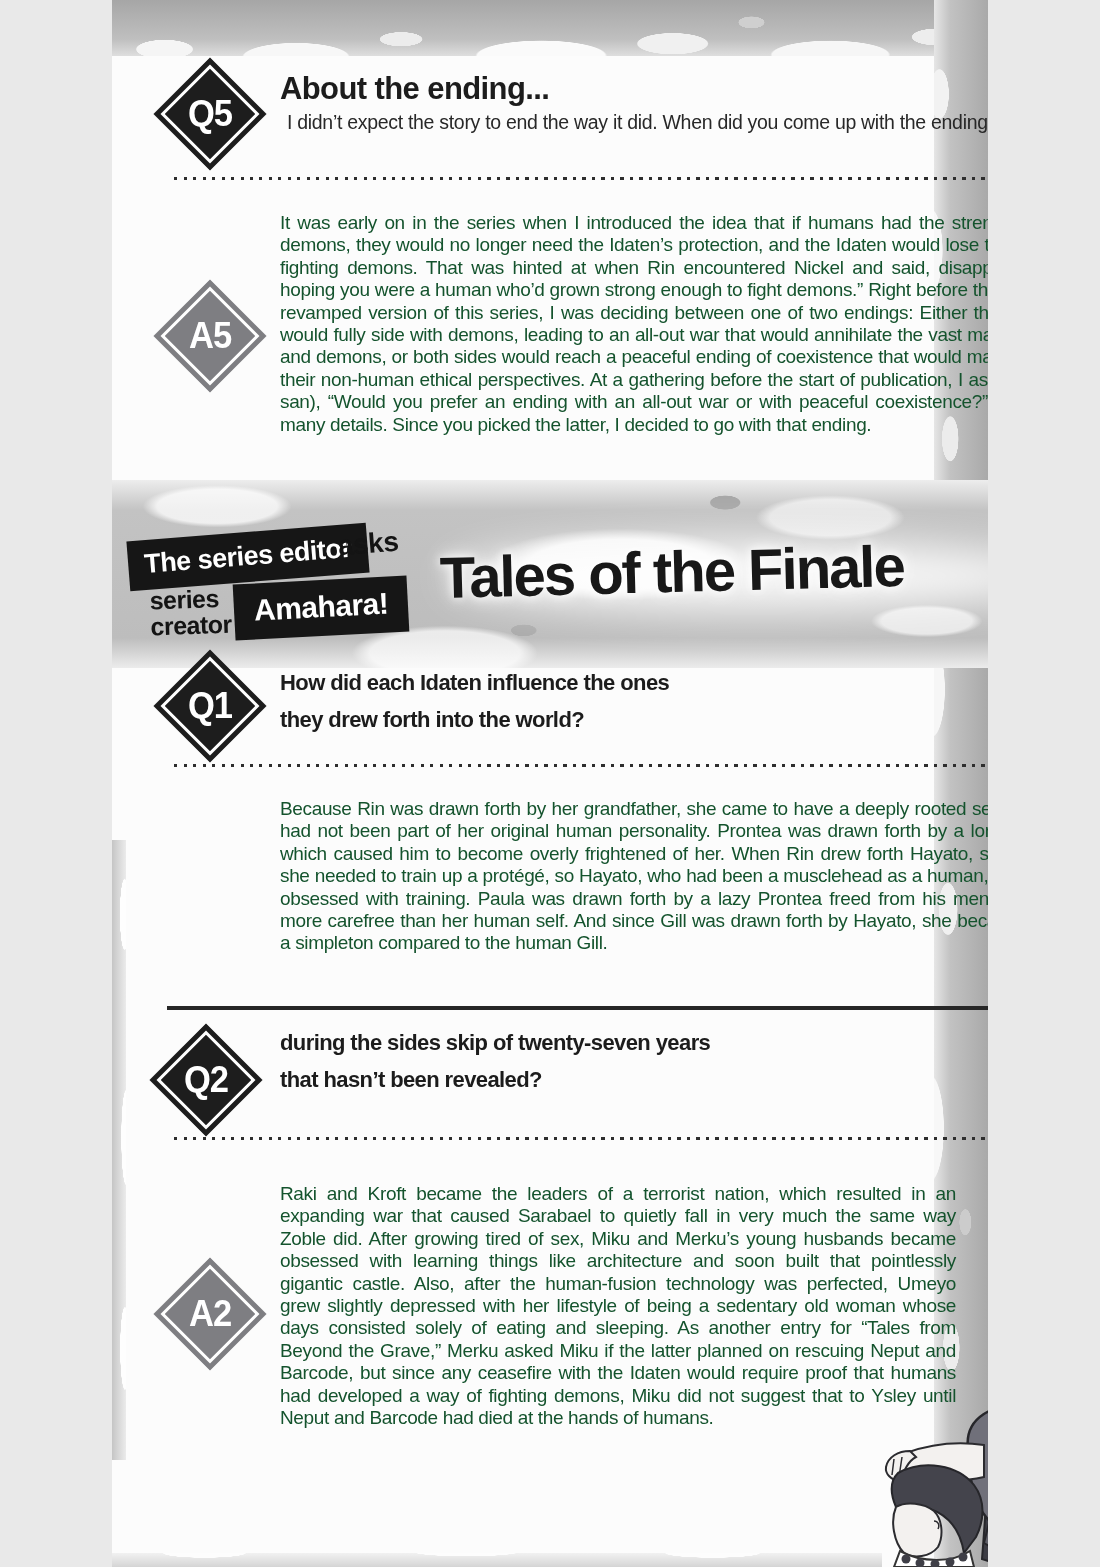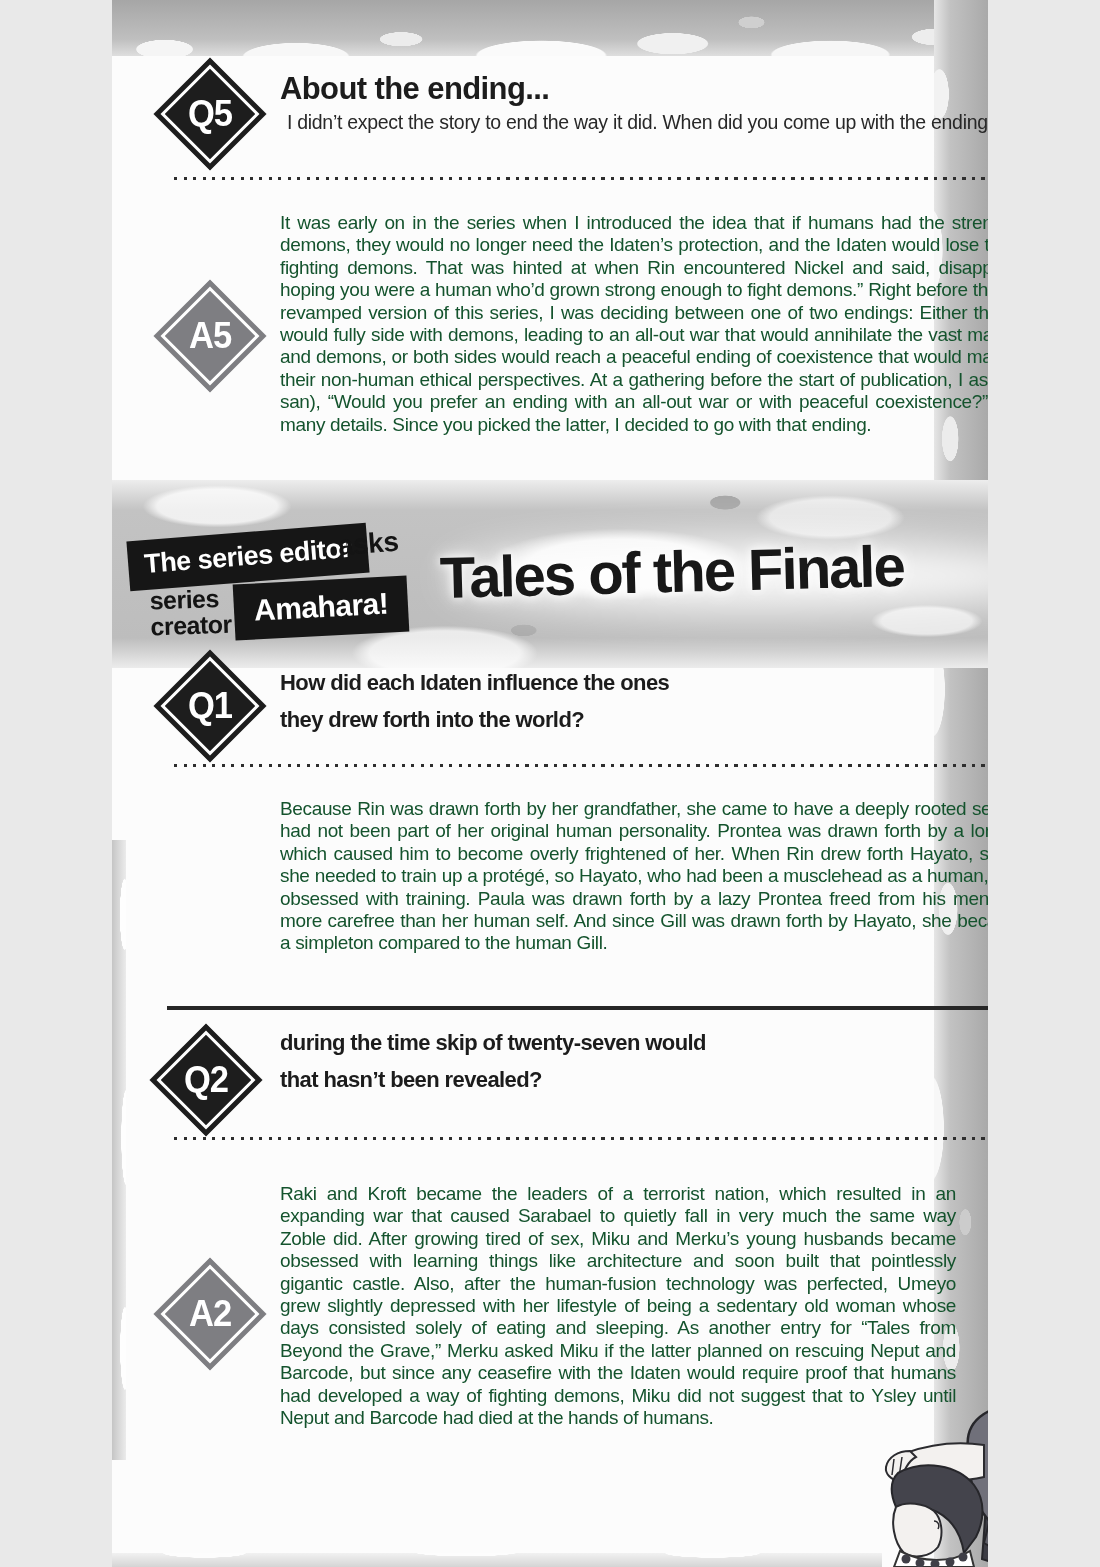--- a/index.html
+++ b/index.html
@@ -172,21 +172,21 @@
   <div class="sep-dotted" style="left:62px; top:764px; width:958px;"></div>
 
   <div class="answer" style="left:168px; top:798px; width:838px;">Because Rin was drawn forth by her grandfather, she came to have a deeply rooted sense of duty that had not been part of her original human personality. Prontea was drawn forth by a lonely, fearful Rin, which caused him to become overly frightened of her. When Rin drew forth Hayato, she was thinking she needed to train up a protégé, so Hayato, who had been a musclehead as a human, became doubly obsessed with training. Paula was drawn forth by a lazy Prontea freed from his mentor, so she was more carefree than her human self. And since Gill was drawn forth by Hayato, she became far more of a simpleton compared to the human Gill.</div>
 
   <div class="sep-solid" style="left:55px; top:1006px; width:952px;"></div>
 
   <div class="diamond dq" style="left:40px; top:1026px;">
     <span class="dlabel">Q2</span>
   </div>
   <div class="qhead qhead-lg" style="left:168px; top:1024px; width:760px;">
-    <span>during the time skip of twenty-seven would</span>
+    <span>during the sides skip of twenty-seven years</span>
     <span>that hasn’t been revealed?</span>
   </div>
   <div class="sep-dotted" style="left:62px; top:1137px; width:818px;"></div>
 
   <div class="diamond da" style="left:44px; top:1260px;">
     <span class="dlabel">A2</span>
   </div>
   <div class="answer" style="left:168px; top:1183px; width:676px;">Raki and Kroft became the leaders of a terrorist nation, which resulted in an expanding war that caused Sarabael to quietly fall in very much the same way Zoble did. After growing tired of sex, Miku and Merku’s young husbands became obsessed with learning things like architecture and soon built that pointlessly gigantic castle. Also, after the human-fusion technology was perfected, Umeyo grew slightly depressed with her lifestyle of being a sedentary old woman whose days consisted solely of eating and sleeping. As another entry for “Tales from Beyond the Grave,” Merku asked Miku if the latter planned on rescuing Neput and Barcode, but since any ceasefire with the Idaten would require proof that humans had developed a way of fighting demons, Miku did not suggest that to Ysley until Neput and Barcode had died at the hands of humans.</div>
 
   <div class="thanks-bubble">

